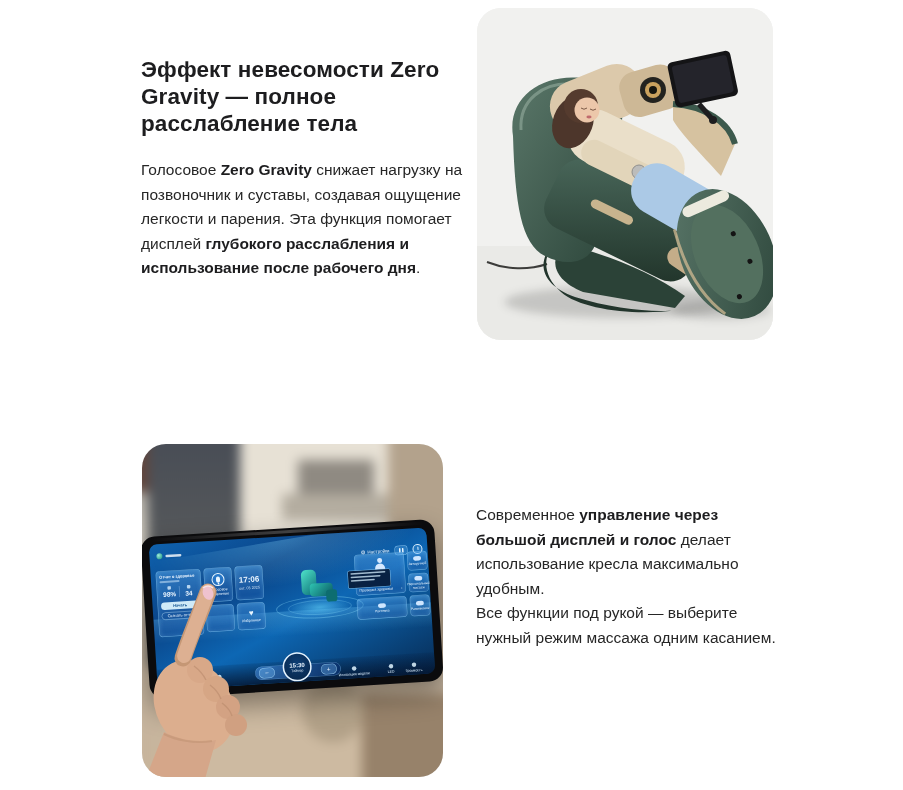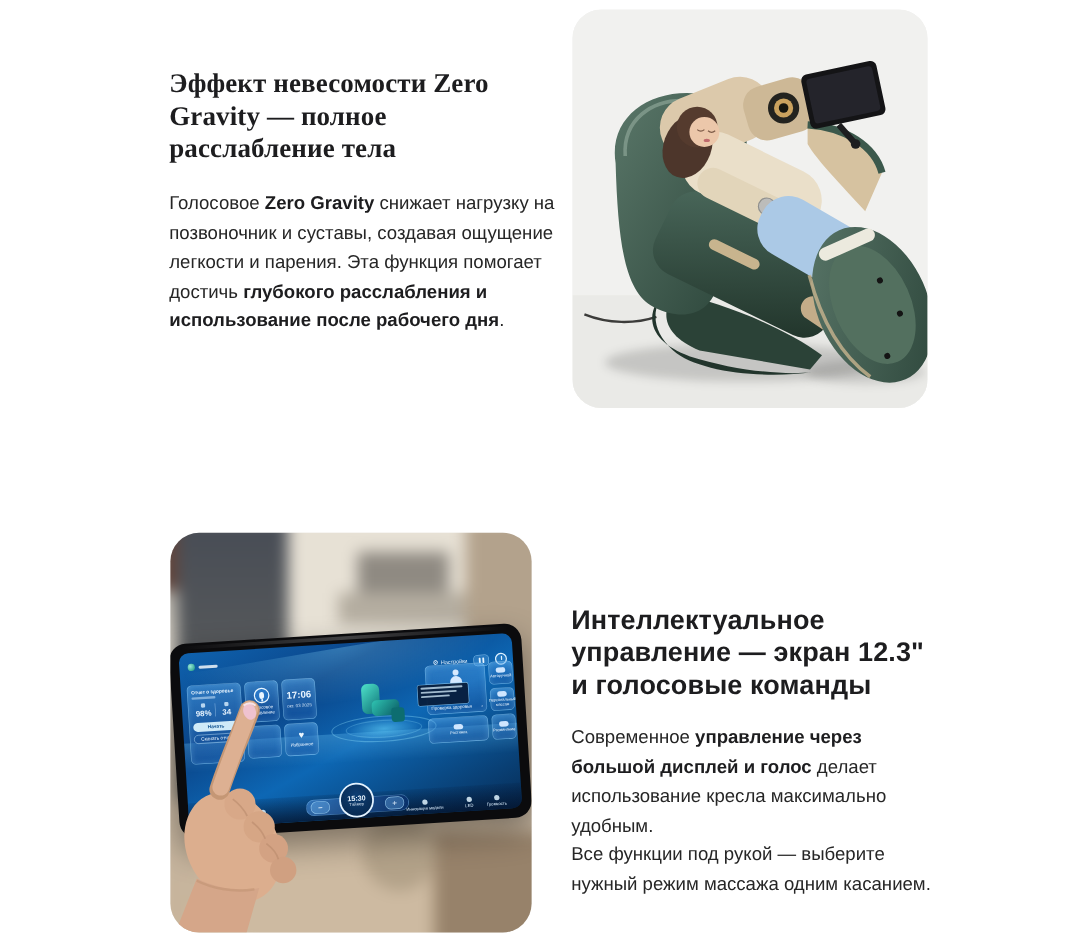--- a/index.html
+++ b/index.html
@@ -6,21 +6,21 @@
   html,body { margin:0; padding:0; background:#fff; }
   body { font-family:"Liberation Sans", sans-serif; }
   .page { position:relative; width:903px; height:790px; background:#fff; overflow:hidden; }
   .abs { position:absolute; }
 
   
   .text-col h2 { margin:0; font-size:22.5px; line-height:27px; font-weight:700; color:#1d1d1f; letter-spacing:.1px; }
   .text-col p  { margin:0; font-size:15.5px; line-height:24.5px; color:#262626; }
   .text-col p strong { font-weight:700; color:#1d1d1f; }
   .s1-text { left:141px; top:56px;  width:324px; }
-  .s1-text h2 { margin-bottom:21px;font-family:Liberation Serif, serif; }
+  .s1-text h2 { margin-bottom:21px; }
   .s2-text { left:476px; top:503px; width:314px; }
   .s2-text h2 { margin-bottom:19px; }
 
   
   .img-card { border-radius:24px; overflow:hidden; background:#f1f1ef; }
   .card1 { left:477px; top:8px;   width:296px; height:332px; }
   .card2 { left:142px; top:444px; width:301px; height:333px; }
 
   
   .bg-blur { position:absolute; inset:-12px; filter:blur(6px); }
@@ -147,21 +147,21 @@
   .hand-svg { position:absolute; left:0; top:0; width:301px; height:333px; pointer-events:none; }
 </style>
 </head>
 <body>
 
 <div class="page">
 
   <section>
     <div class="abs text-col s1-text">
       <h2>Эффект невесомости Zero Gravity — полное расслабление тела</h2>
-      <p><span>Голосовое </span><strong>Zero Gravity</strong><span> снижает нагрузку на позвоночник и суставы, создавая ощущение легкости и парения. Эта функция помогает достичь </span><strong>глубокого расслабления и использование после рабочего дня</strong><span>.</span></p>
+      <p><span>Голосовое </span><strong>Zero Gravity</strong><span> снижает нагрузку на позвоночник и суставы, создавая ощущение легкости и парения. Эта функция помогает дисплей </span><strong>глубокого расслабления и использование после рабочего дня</strong><span>.</span></p>
     </div>
 
     <div class="abs img-card card1">
       <svg viewBox="0 0 296 332" width="296" height="332">
         <defs>
           <linearGradient id="g1" x1="0" y1="0" x2="1" y2="1">
             <stop offset="0" stop-color="#5a7769"></stop>
               <stop offset="1" stop-color="#2c453a"></stop>
           </linearGradient>
           <linearGradient id="g2" x1="0" y1="0" x2="1" y2="1">
@@ -381,18 +381,17 @@
         <path d="M66,148 C58,170 48,192 41,214" stroke="#c59775" stroke-width="17" stroke-linecap="round" fill="none"></path>
         <path d="M66,147 C58,169 49,191 42,212" stroke="#ddb092" stroke-width="14" stroke-linecap="round" fill="none"></path>
         <ellipse cx="66" cy="149" rx="5.2" ry="7" transform="rotate(-18 66 149)" fill="#efc2cf"></ellipse>
         <path d="M61,144 q5,-4 10,0" stroke="#f7e3e9" stroke-width="1.6" fill="none"></path>
         <path d="M-12,374 L22,288 C36,295 56,300 74,296 L52,374 Z" fill="#d5a689"></path>
         <path d="M22,290 C34,296 52,300 70,297" stroke="#bd8f70" stroke-width="2" fill="none" opacity=".5"></path>
       </svg>
     </div>
 
     <div class="abs text-col s2-text">
-      <h2>Интеллектуальное управление — экран 12.3" и голосовые команды</h2>
       <p><span>Современное </span><strong>управление через большой дисплей и голос</strong><span> делает использование кресла максимально удобным.</span><br><span>Все функции под рукой — выберите нужный режим массажа одним касанием.</span></p>
     </div>
   </section>
 
 </div>
 
 </body></html>

